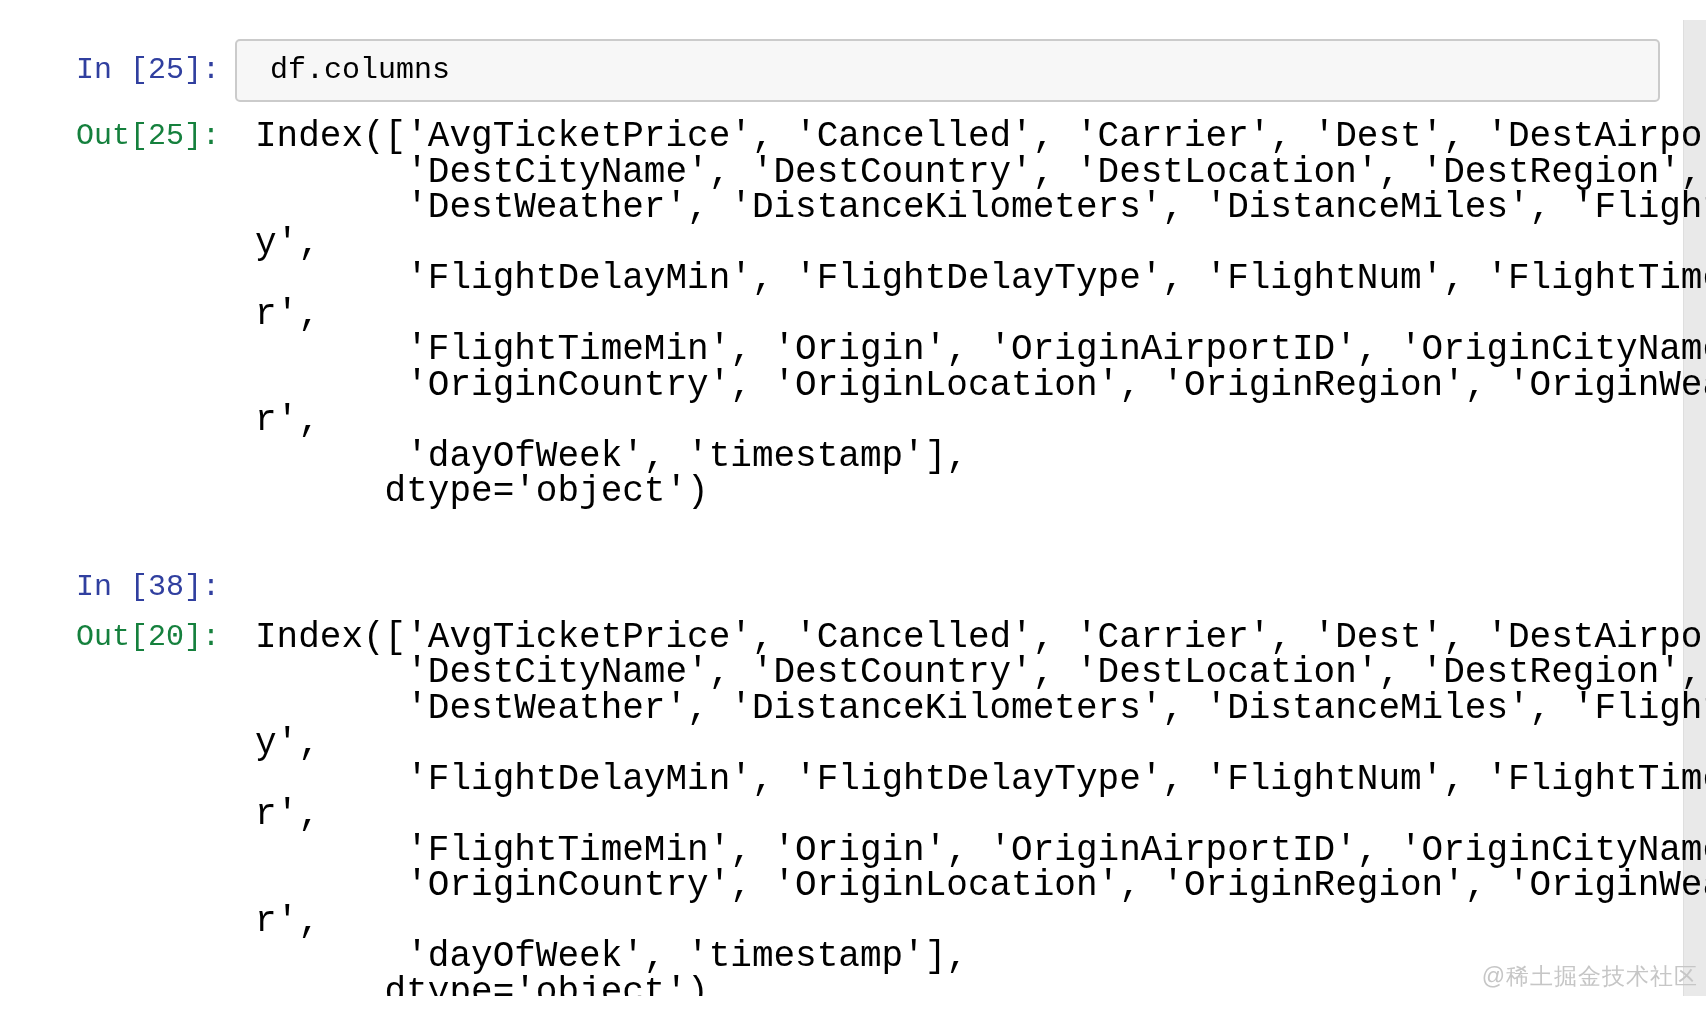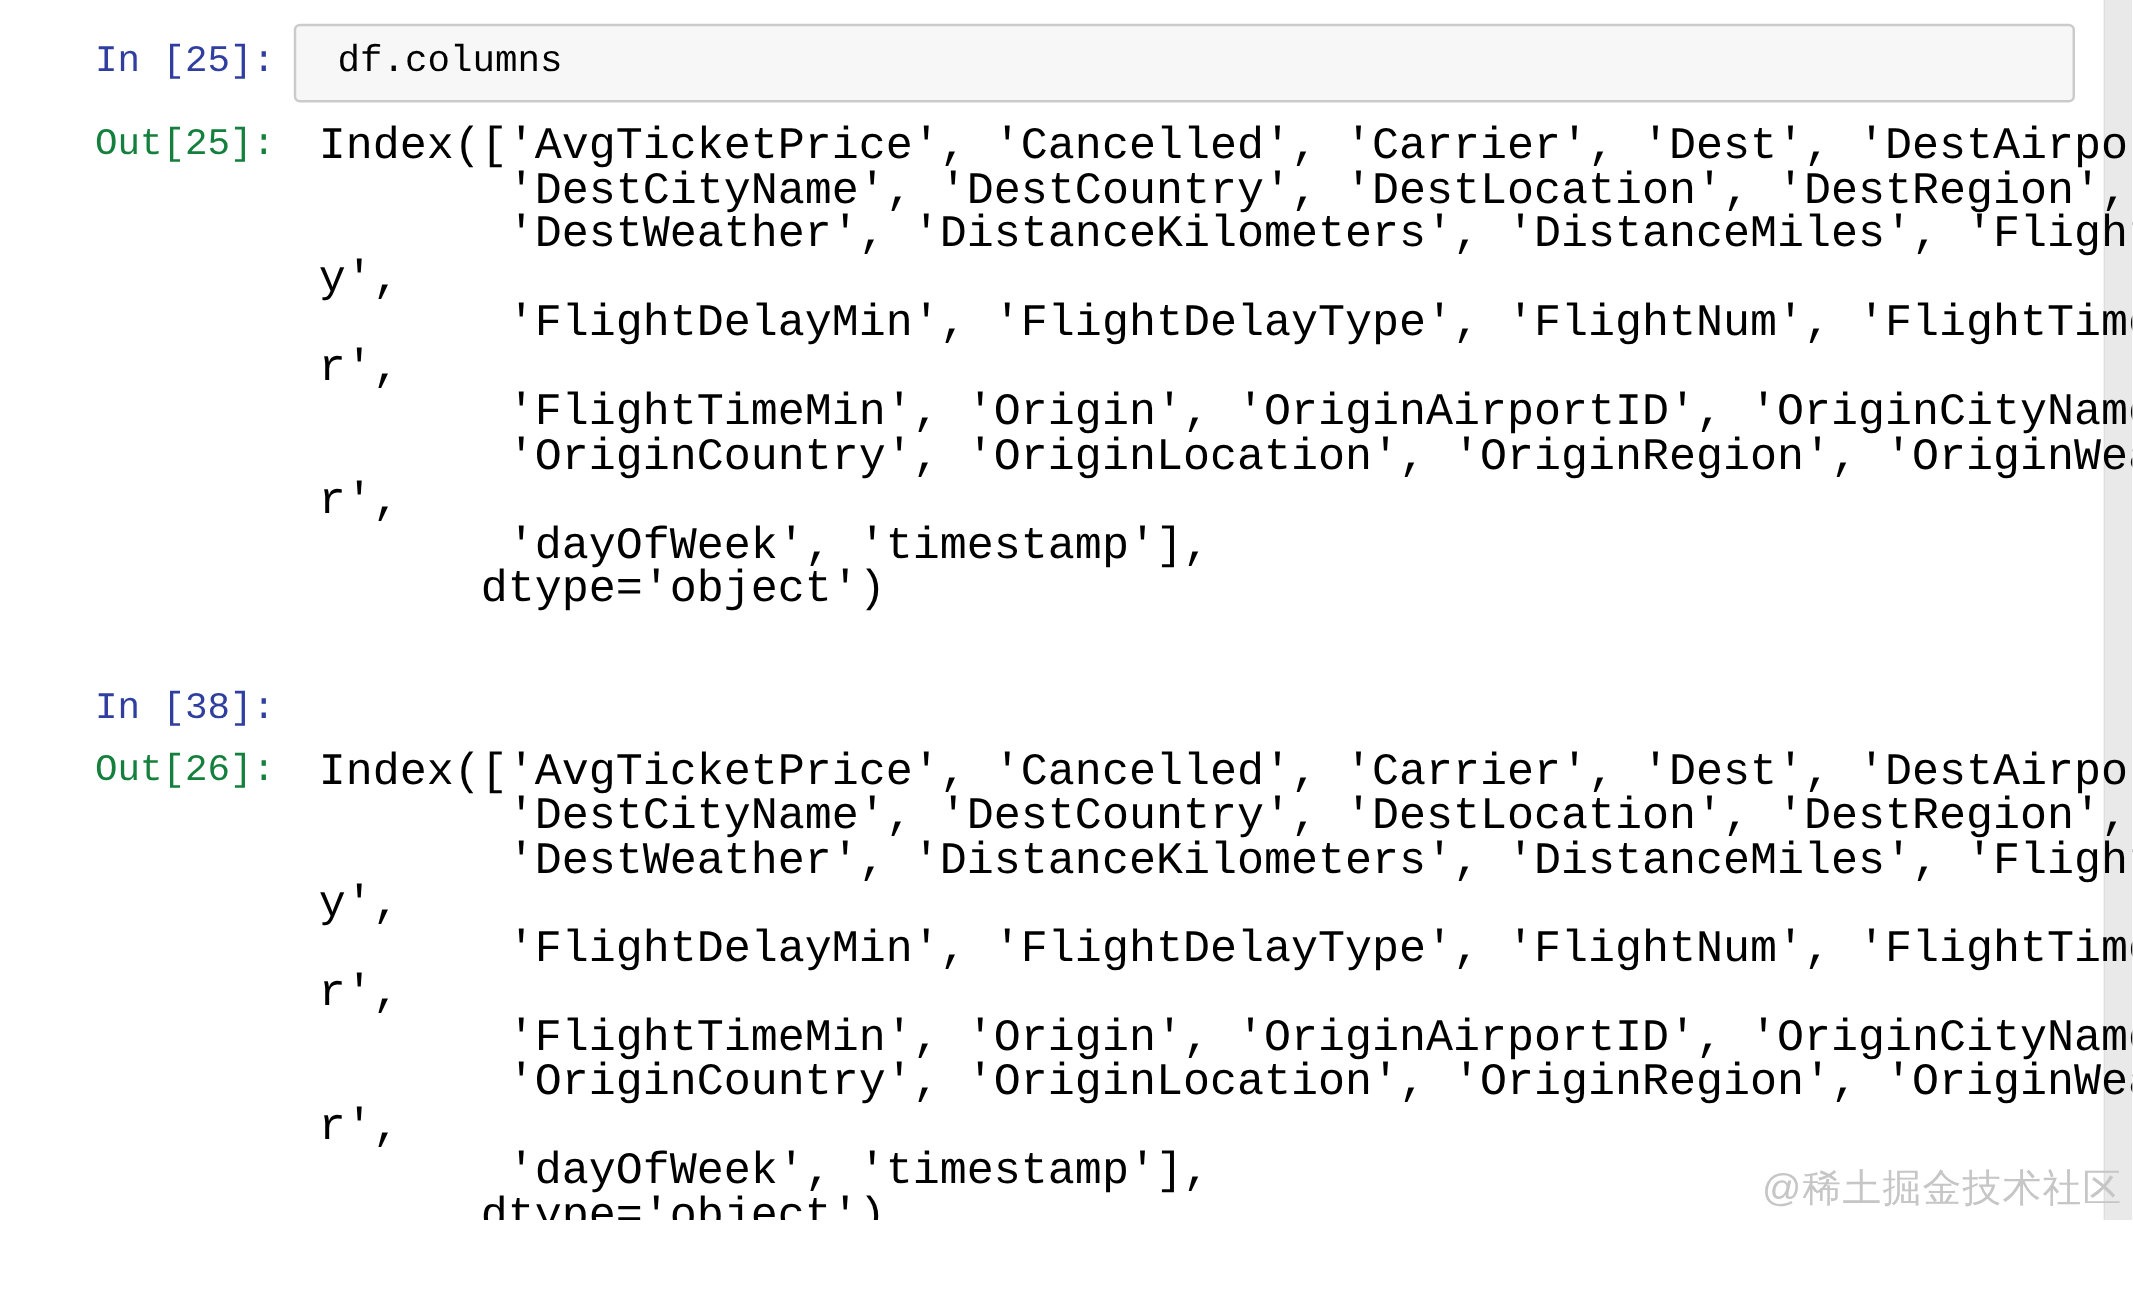--- a/index.html
+++ b/index.html
@@ -3,20 +3,21 @@
 <meta charset="utf-8">
 <style>
   html,body{margin:0;padding:0;background:#ffffff;}
   .page{
     position:relative;
     width:1706px;height:976px;
     background:#ffffff;
     overflow:hidden;
     font-family:"Liberation Mono","DejaVu Sans Mono",monospace;
     color:#000000;
+    margin-top:20px;
   }
   .right-gutter{
     position:absolute;top:0;right:0;
     width:22px;height:1036px;
     background:#e9e9e9;
     border-left:1px solid #dedede;
   }
   .notebook{position:absolute;top:0;left:0;width:1660px;}
   .row{display:flex;align-items:flex-start;}
   .prompt{
@@ -58,21 +59,21 @@
     line-height:35.5px;
     white-space:pre;
     padding-left:20px;
   }
   .cell-gap{height:46px;}
   .top-gap{height:19px;}
   .watermark{
     position:absolute;
     right:8px;bottom:4px;
     font-family:"Liberation Sans","DejaVu Sans",sans-serif;
-    font-size:31px;
+    font-size:23px;
     color:#c6c6c6;
     letter-spacing:1px;
   }
 </style>
 </head>
 <body>
 
 <div class="page">
 
   <div class="right-gutter"></div>
@@ -103,21 +104,21 @@
       </div>
     </section>
 
     <div class="cell-gap"></div>
 
     <section class="cell">
       <div class="row input-row">
         <div class="prompt in">In [38]:</div>
       </div>
       <div class="row output-row">
-        <div class="prompt out">Out[26]:</div>
+        <div class="prompt out">Out[20]:</div>
         <pre class="output">Index(['AvgTicketPrice', 'Cancelled', 'Carrier', 'Dest', 'DestAirportID',
        'DestCityName', 'DestCountry', 'DestLocation', 'DestRegion',
        'DestWeather', 'DistanceKilometers', 'DistanceMiles', 'FlightDela
 y',
        'FlightDelayMin', 'FlightDelayType', 'FlightNum', 'FlightTimeHou
 r',
        'FlightTimeMin', 'Origin', 'OriginAirportID', 'OriginCityName',
        'OriginCountry', 'OriginLocation', 'OriginRegion', 'OriginWeathe
 r',
        'dayOfWeek', 'timestamp'],

